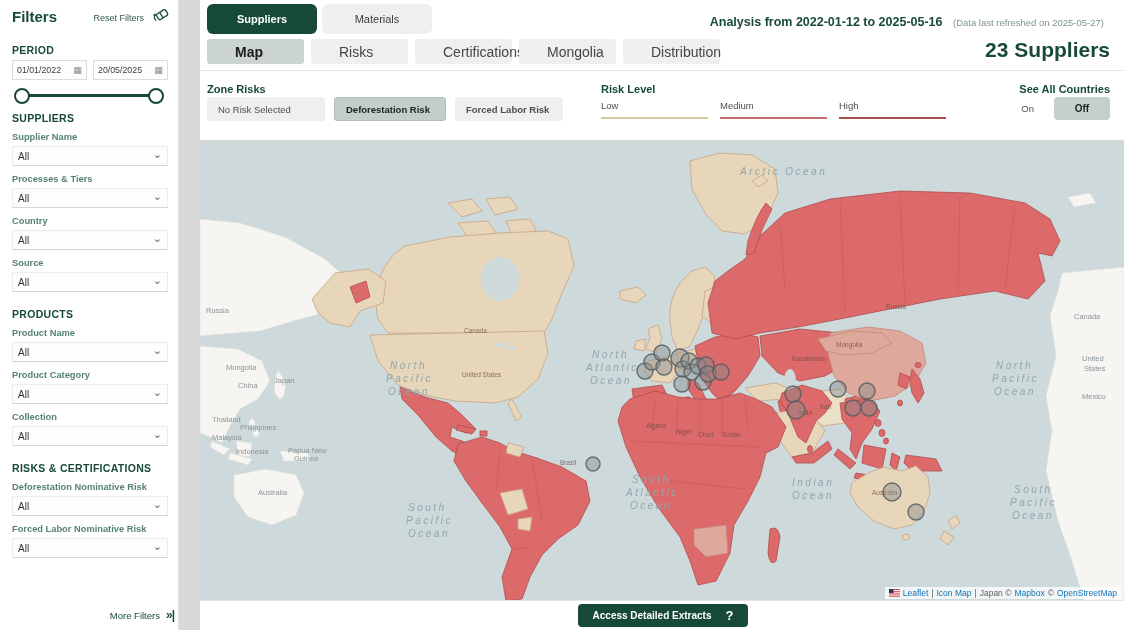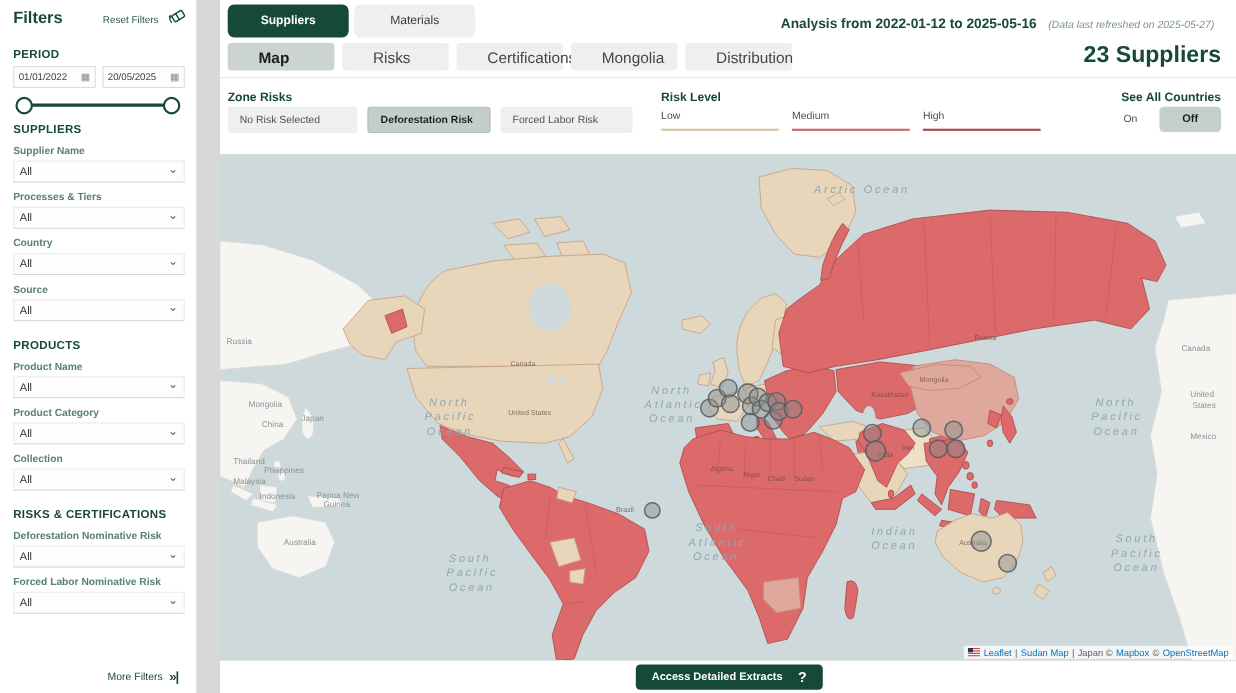--- a/index.html
+++ b/index.html
@@ -23,45 +23,45 @@
   .knob{position:absolute;top:0;width:12px;height:12px;border:2px solid #17493a;border-radius:50%;background:#fff;}
   .knob.l{left:0;} .knob.r{right:0;}
   .fields{position:absolute;top:112px;left:12px;right:10px;}
   .fields .sec-head{margin:16px 0 8px;}
   .fields .sec-head:first-child{margin-top:0;}
   .field{margin-bottom:8px;}
   .f-label{font-size:9.3px;color:#55826d;font-weight:bold;margin-bottom:4px;}
   .f-select{height:18px;border:1px solid #ececec;border-bottom:1px solid #d6d6d6;background:#fdfdfd;
             display:flex;align-items:center;justify-content:space-between;padding:0 5px;font-size:10px;color:#333;cursor:pointer;gap:48px;}
   .chev{color:#5c6b66;font-size:11px;line-height:8px;margin-top:-4px;}
-  .more-filters{position:absolute;bottom:8px;right:16px;font-size:9.5px;color:#17493a;display:flex;align-items:center;gap:6px;cursor:pointer;justify-content:center;}
+  .more-filters{position:absolute;bottom:8px;right:4px;font-size:9.5px;color:#17493a;display:flex;align-items:center;gap:6px;cursor:pointer;justify-content:center;}
   .more-ico{font-size:12px;font-weight:bold;color:#17493a;letter-spacing:-1px;}
 
   
   .main{position:absolute;left:200px;top:0;width:924px;height:630px;background:#fff;}
   .tabs-main{position:absolute;top:4px;left:7px;display:flex;gap:5px;}
   .tab{width:110px;height:30px;border-radius:6px;display:flex;align-items:center;justify-content:center;
        font-size:11px;cursor:pointer;}
   .tab.active{background:#17493a;color:#fff;font-weight:bold;}
   .tab.idle{background:#edf0ee;color:#3d3d3d;}
   .tabs-sub{position:absolute;top:39px;left:7px;display:flex;gap:7px;}
   .subtab{width:97px;height:25px;border-radius:3px;background:#eef0ef;color:#454545;font-size:14px;
           display:flex;align-items:center;padding-left:28px;box-sizing:border-box;cursor:pointer;}
   .subtab.active{background:#ccd4d1;color:#1c1c1c;font-weight:bold;}
   .hline{position:absolute;top:70px;left:0;right:0;height:1px;background:#e7e7e7;}
   .analysis{position:absolute;top:12px;right:20px;white-space:nowrap;}
   .analysis .a1{font-size:12.5px;font-weight:bold;color:#17493a;}
-  .analysis .a2{font-size:9.5px;font-style:italic;color:#7c948b;margin-left:6px;}
+  .analysis .a2{font-size:9.5px;color:#7c948b;margin-left:6px;}
   .count{position:absolute;top:38px;right:14px;font-size:21px;font-weight:bold;color:#17493a;}
 
   .ctl-label{position:absolute;top:83px;font-size:11px;font-weight:bold;color:#17493a;}
   .zone-btns{position:absolute;top:97px;left:7px;display:flex;gap:9px;}
   .zbtn{height:24px;border-radius:3px;background:#eef0ef;color:#4e4e4e;font-size:9.5px;display:flex;
         align-items:center;padding:0 11px;box-sizing:border-box;cursor:pointer;}
-  .zbtn.b0{width:118px;} .zbtn.b1{width:112px;} .zbtn.b2{width:120px;}
+  .zbtn.b0{width:118px;} .zbtn.b1{width:112px;} .zbtn.b2{width:108px;font-weight:bold;}
   .zbtn.active{background:#c3cdc9;border:1px solid #b2bfb9;color:#16241f;font-weight:bold;}
   .risk-items{position:absolute;top:100px;left:401px;display:flex;gap:12px;}
   .risk-item{width:107px;height:17px;font-size:9.5px;color:#4e4e4e;border-bottom:2.5px solid #ccc;cursor:pointer;}
   .see-all{position:absolute;top:97px;right:14px;display:flex;align-items:center;gap:20px;}
   .on-opt{font-size:9.5px;color:#4e4e4e;cursor:pointer;}
   .off-pill{width:56px;height:23px;border-radius:4px;background:#c6d0cb;color:#16241f;font-size:10px;font-weight:bold;
             display:flex;align-items:center;justify-content:center;cursor:pointer;}
 
   
   .map-wrap{position:absolute;top:140px;left:0;width:924px;height:460px;background:#cdd9db;border-top:1px solid #dcdcdc;}
@@ -443,21 +443,21 @@
             <rect width="11" height="8" fill="#fff"></rect>
             <rect y="0" width="11" height="1.1" fill="#c44"></rect>
               <rect y="2.2" width="11" height="1.1" fill="#c44"></rect>
             <rect y="4.4" width="11" height="1.1" fill="#c44"></rect>
               <rect y="6.6" width="11" height="1.1" fill="#c44"></rect>
             <rect width="4.5" height="4" fill="#335"></rect>
           </svg>
         </span>
         <span class="lnk">Leaflet</span>
         <span>|</span>
-        <span class="lnk">Sudan Map</span>
+        <span class="lnk">Icon Map</span>
         <span>|</span>
         <span>Japan ©</span>
         <span class="lnk">Mapbox</span>
         <span>©</span>
         <span class="lnk">OpenStreetMap</span>
       </div>
     </div>
 
     <div class="footer">
       <div class="extract-btn">

